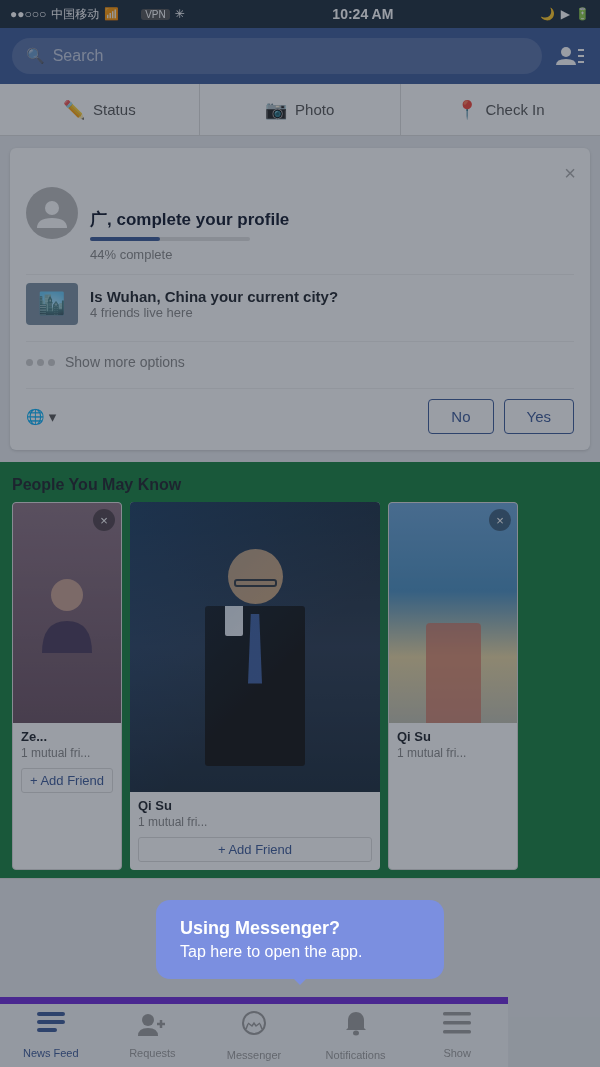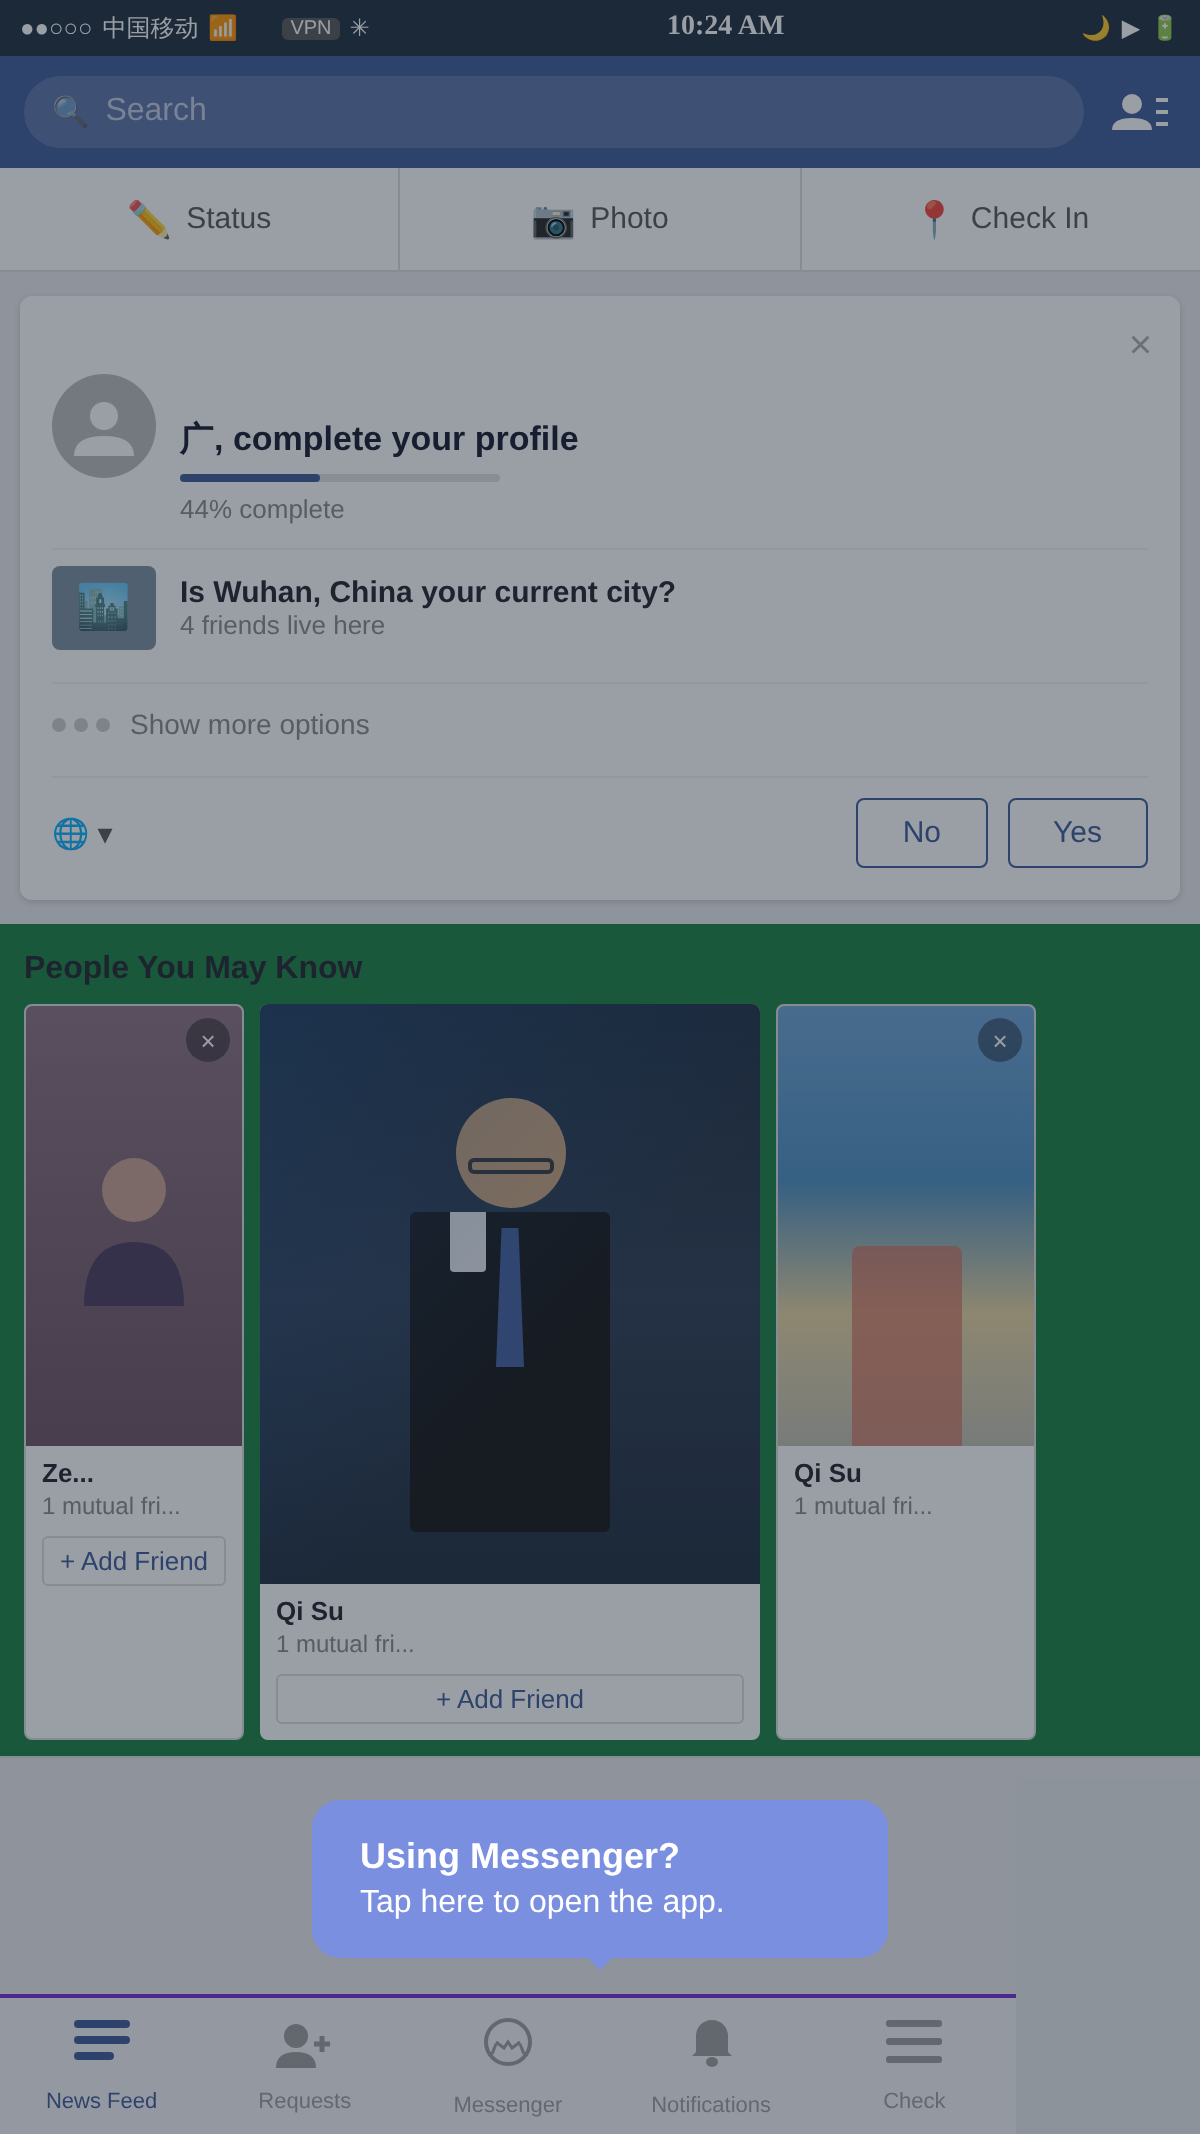--- a/index.html
+++ b/index.html
@@ -318,21 +318,21 @@
     }
 
     
     .tab-bar {
       position: absolute;
       bottom: 0;
       left: 0;
       width: 508px;
       height: 70px;
       background: #f5f6f7;
-      border-top: 2px solid #6d28d9;
+      border-top: 7px solid #6d28d9;
       display: flex;
     }
     .tab-item {
       flex: 1;
       display: flex;
       flex-direction: column;
       align-items: center;
       justify-content: center;
       gap: 4px;
       cursor: pointer;
@@ -375,21 +375,21 @@
 <body>
 
 <div class="status-bar">
   <div class="status-left">
     <span>●●○○○</span>
     <span>中国移动</span>
     <span>📶</span>
     <span style="background:#555;border-radius:3px;padding:0 4px;font-size:10px;margin-left:17px;">VPN</span>
     <span>✳</span>
   </div>
-  <div style="font-size:14px;font-weight:600;font-family:Liberation Serif, serif;">10:24 AM</div>
+  <div style="font-size:14px;font-weight:600;">10:24 AM</div>
   <div class="status-right">
     <span>🌙</span>
     <span>▶</span>
     <span>🔋</span>
   </div>
 </div>
 
 <div class="nav-bar">
   <div class="search-bar">
     <span>🔍</span>
@@ -568,15 +568,15 @@
     <span class="tab-label">Notifications</span>
   </div>
   <div class="tab-item">
     <div class="tab-icon">
       <svg width="28" height="24" viewBox="0 0 28 24" fill="#9b9b9b">
         <rect x="0" y="0" width="28" height="3.5" rx="1.5"></rect>
         <rect x="0" y="9" width="28" height="3.5" rx="1.5"></rect>
         <rect x="0" y="18" width="28" height="3.5" rx="1.5"></rect>
       </svg>
     </div>
-    <span class="tab-label">Check</span>
+    <span class="tab-label">Show</span>
   </div>
 </div>
 
 </body></html>

